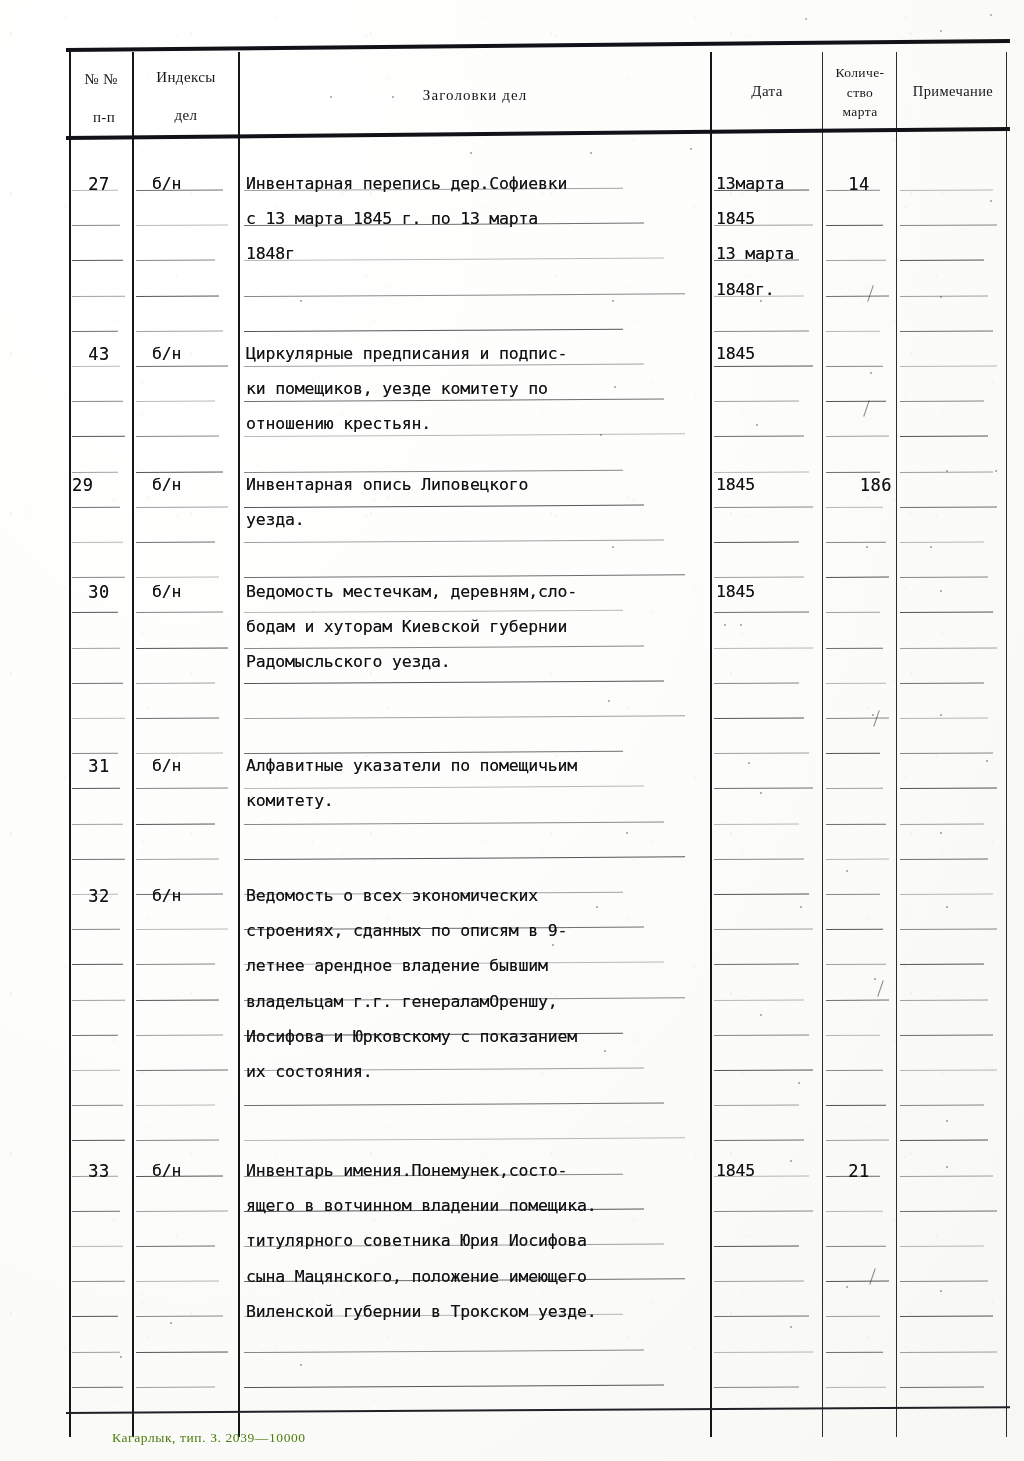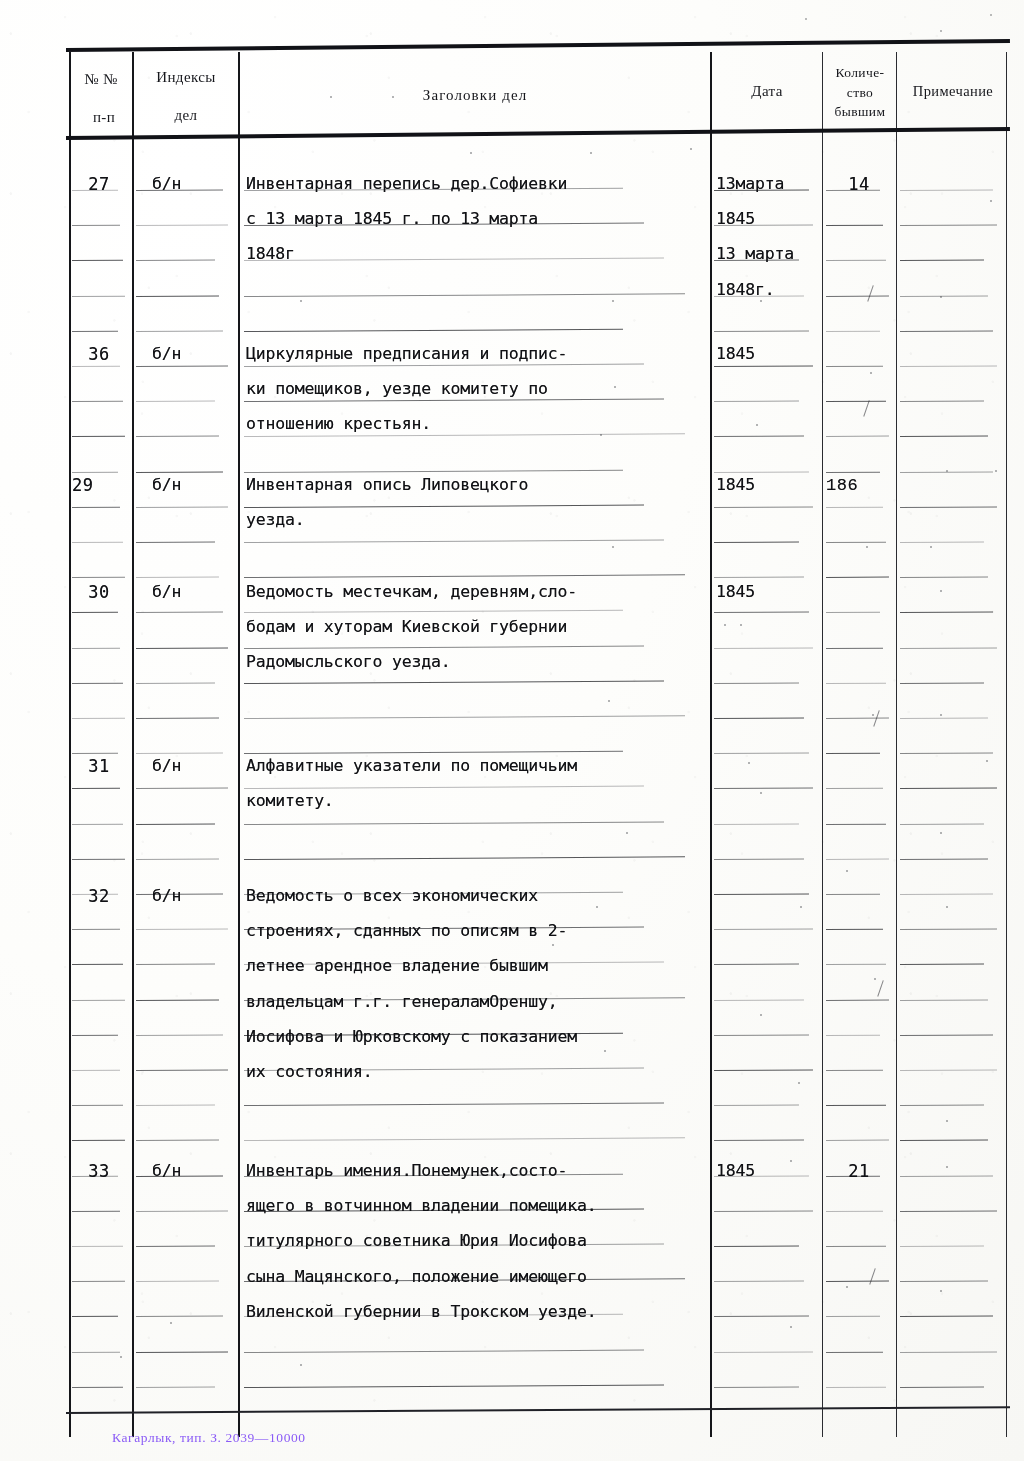--- a/index.html
+++ b/index.html
@@ -72,21 +72,21 @@
     line-height:1;
     text-shadow:0 0 .6px rgba(0,0,0,.55);
   }
   .typed.num{font-size:17px;letter-spacing:.5px;}
 
   .footer{
     position:absolute;
     font-family:"Liberation Serif", serif;
     font-size:13.5px;
     letter-spacing:.6px;
-    color:#8b5cf6;
+    color:#4d7c0f;
   }
 
   
   .speck{position:absolute;background:#3a3b40;border-radius:50%;opacity:.5;}
   .tick{position:absolute;background:#26272c;opacity:.7;}
 </style>
 </head>
 <body>
 
 <div id="paper"></div>
@@ -333,64 +333,64 @@
     <span class="l" style="margin-top:18px;">дел</span>
   </div>
 
   <div class="hdr" style="left:712px;top:82px;width:110px;font-size:15px;">
     <span class="l">Дата</span>
   </div>
 
   <div class="hdr" style="left:824px;top:63px;width:72px;font-size:13.5px;line-height:1.45;">
     <span class="l">Количе-</span>
     <span class="l">ство</span>
-    <span class="l">бывшим</span>
+    <span class="l">марта</span>
   </div>
 
   <div class="hdr" style="left:898px;top:82px;width:110px;font-size:14.5px;">
     <span class="l">Примечание</span>
   </div>
 
   <div id="rows">
       <div class="typed num" style="left:72px;top:176px;width:54px;text-align:center;">27</div>
       <div class="typed" style="left:152px;top:176px;">б/н</div>
       <div class="typed" style="left:246px;top:176.0px;">Инвентарная перепись дер.Софиевки</div>
       <div class="typed" style="left:246px;top:211.2px;">с 13 марта 1845 г. по 13 марта</div>
       <div class="typed" style="left:246px;top:246.4px;">1848г</div>
       <div class="typed" style="left:716px;top:176.0px;">13марта</div>
       <div class="typed" style="left:716px;top:211.2px;">1845</div>
       <div class="typed" style="left:716px;top:246.4px;">13 марта</div>
       <div class="typed" style="left:716px;top:281.6px;">1848г.</div>
       <div class="typed num" style="left:826px;top:176px;width:66px;text-align:center;">14</div>
-      <div class="typed num" style="left:72px;top:346px;width:54px;text-align:center;">36</div>
+      <div class="typed num" style="left:72px;top:346px;width:54px;text-align:center;">43</div>
       <div class="typed" style="left:152px;top:346px;">б/н</div>
       <div class="typed" style="left:246px;top:346.0px;">Циркулярные предписания и подпис-</div>
       <div class="typed" style="left:246px;top:381.2px;">ки помещиков, уезде комитету по</div>
       <div class="typed" style="left:246px;top:416.4px;">отношению крестьян.</div>
       <div class="typed" style="left:716px;top:346.0px;">1845</div>
       <div class="typed num" style="left:72px;top:477px;width:54px;text-align:left;">29</div>
       <div class="typed" style="left:152px;top:477px;">б/н</div>
       <div class="typed" style="left:246px;top:477.0px;">Инвентарная опись Липовецкого</div>
       <div class="typed" style="left:246px;top:512.2px;">уезда.</div>
       <div class="typed" style="left:716px;top:477.0px;">1845</div>
-      <div class="typed num" style="left:826px;top:477px;width:66px;text-align:left;font-family:Liberation Mono, monospace;">186</div>
+      <div class="typed num" style="left:826px;top:477px;width:66px;text-align:right;">186</div>
       <div class="typed num" style="left:72px;top:584px;width:54px;text-align:center;">30</div>
       <div class="typed" style="left:152px;top:584px;">б/н</div>
       <div class="typed" style="left:246px;top:584.0px;">Ведомость местечкам, деревням,сло-</div>
       <div class="typed" style="left:246px;top:619.2px;">бодам и хуторам Киевской губернии</div>
       <div class="typed" style="left:246px;top:654.4px;">Радомысльского уезда.</div>
       <div class="typed" style="left:716px;top:584.0px;">1845</div>
       <div class="typed num" style="left:72px;top:758px;width:54px;text-align:center;">31</div>
       <div class="typed" style="left:152px;top:758px;">б/н</div>
       <div class="typed" style="left:246px;top:758.0px;">Алфавитные указатели по помещичьим</div>
       <div class="typed" style="left:246px;top:793.2px;">комитету.</div>
       <div class="typed num" style="left:72px;top:888px;width:54px;text-align:center;">32</div>
       <div class="typed" style="left:152px;top:888px;">б/н</div>
       <div class="typed" style="left:246px;top:888.0px;">Ведомость о всех экономических</div>
-      <div class="typed" style="left:246px;top:923.2px;">строениях, сданных по описям в 2-</div>
+      <div class="typed" style="left:246px;top:923.2px;">строениях, сданных по описям в 9-</div>
       <div class="typed" style="left:246px;top:958.4px;">летнее арендное владение бывшим</div>
       <div class="typed" style="left:246px;top:993.6px;text-align:center;">владельцам г.г. генераламОреншу,</div>
       <div class="typed" style="left:246px;top:1028.8px;">Иосифова и Юрковскому с показанием</div>
       <div class="typed" style="left:246px;top:1064.0px;">их состояния.</div>
       <div class="typed num" style="left:72px;top:1163px;width:54px;text-align:center;">33</div>
       <div class="typed" style="left:152px;top:1163px;">б/н</div>
       <div class="typed" style="left:246px;top:1163.0px;">Инвентарь имения.Понемунек,состо-</div>
       <div class="typed" style="left:246px;top:1198.2px;">ящего в вотчинном владении помещика.</div>
       <div class="typed" style="left:246px;top:1233.4px;">титулярного советника Юрия Иосифова</div>
       <div class="typed" style="left:246px;top:1268.6px;">сына Мацянского, положение имеющего</div>

